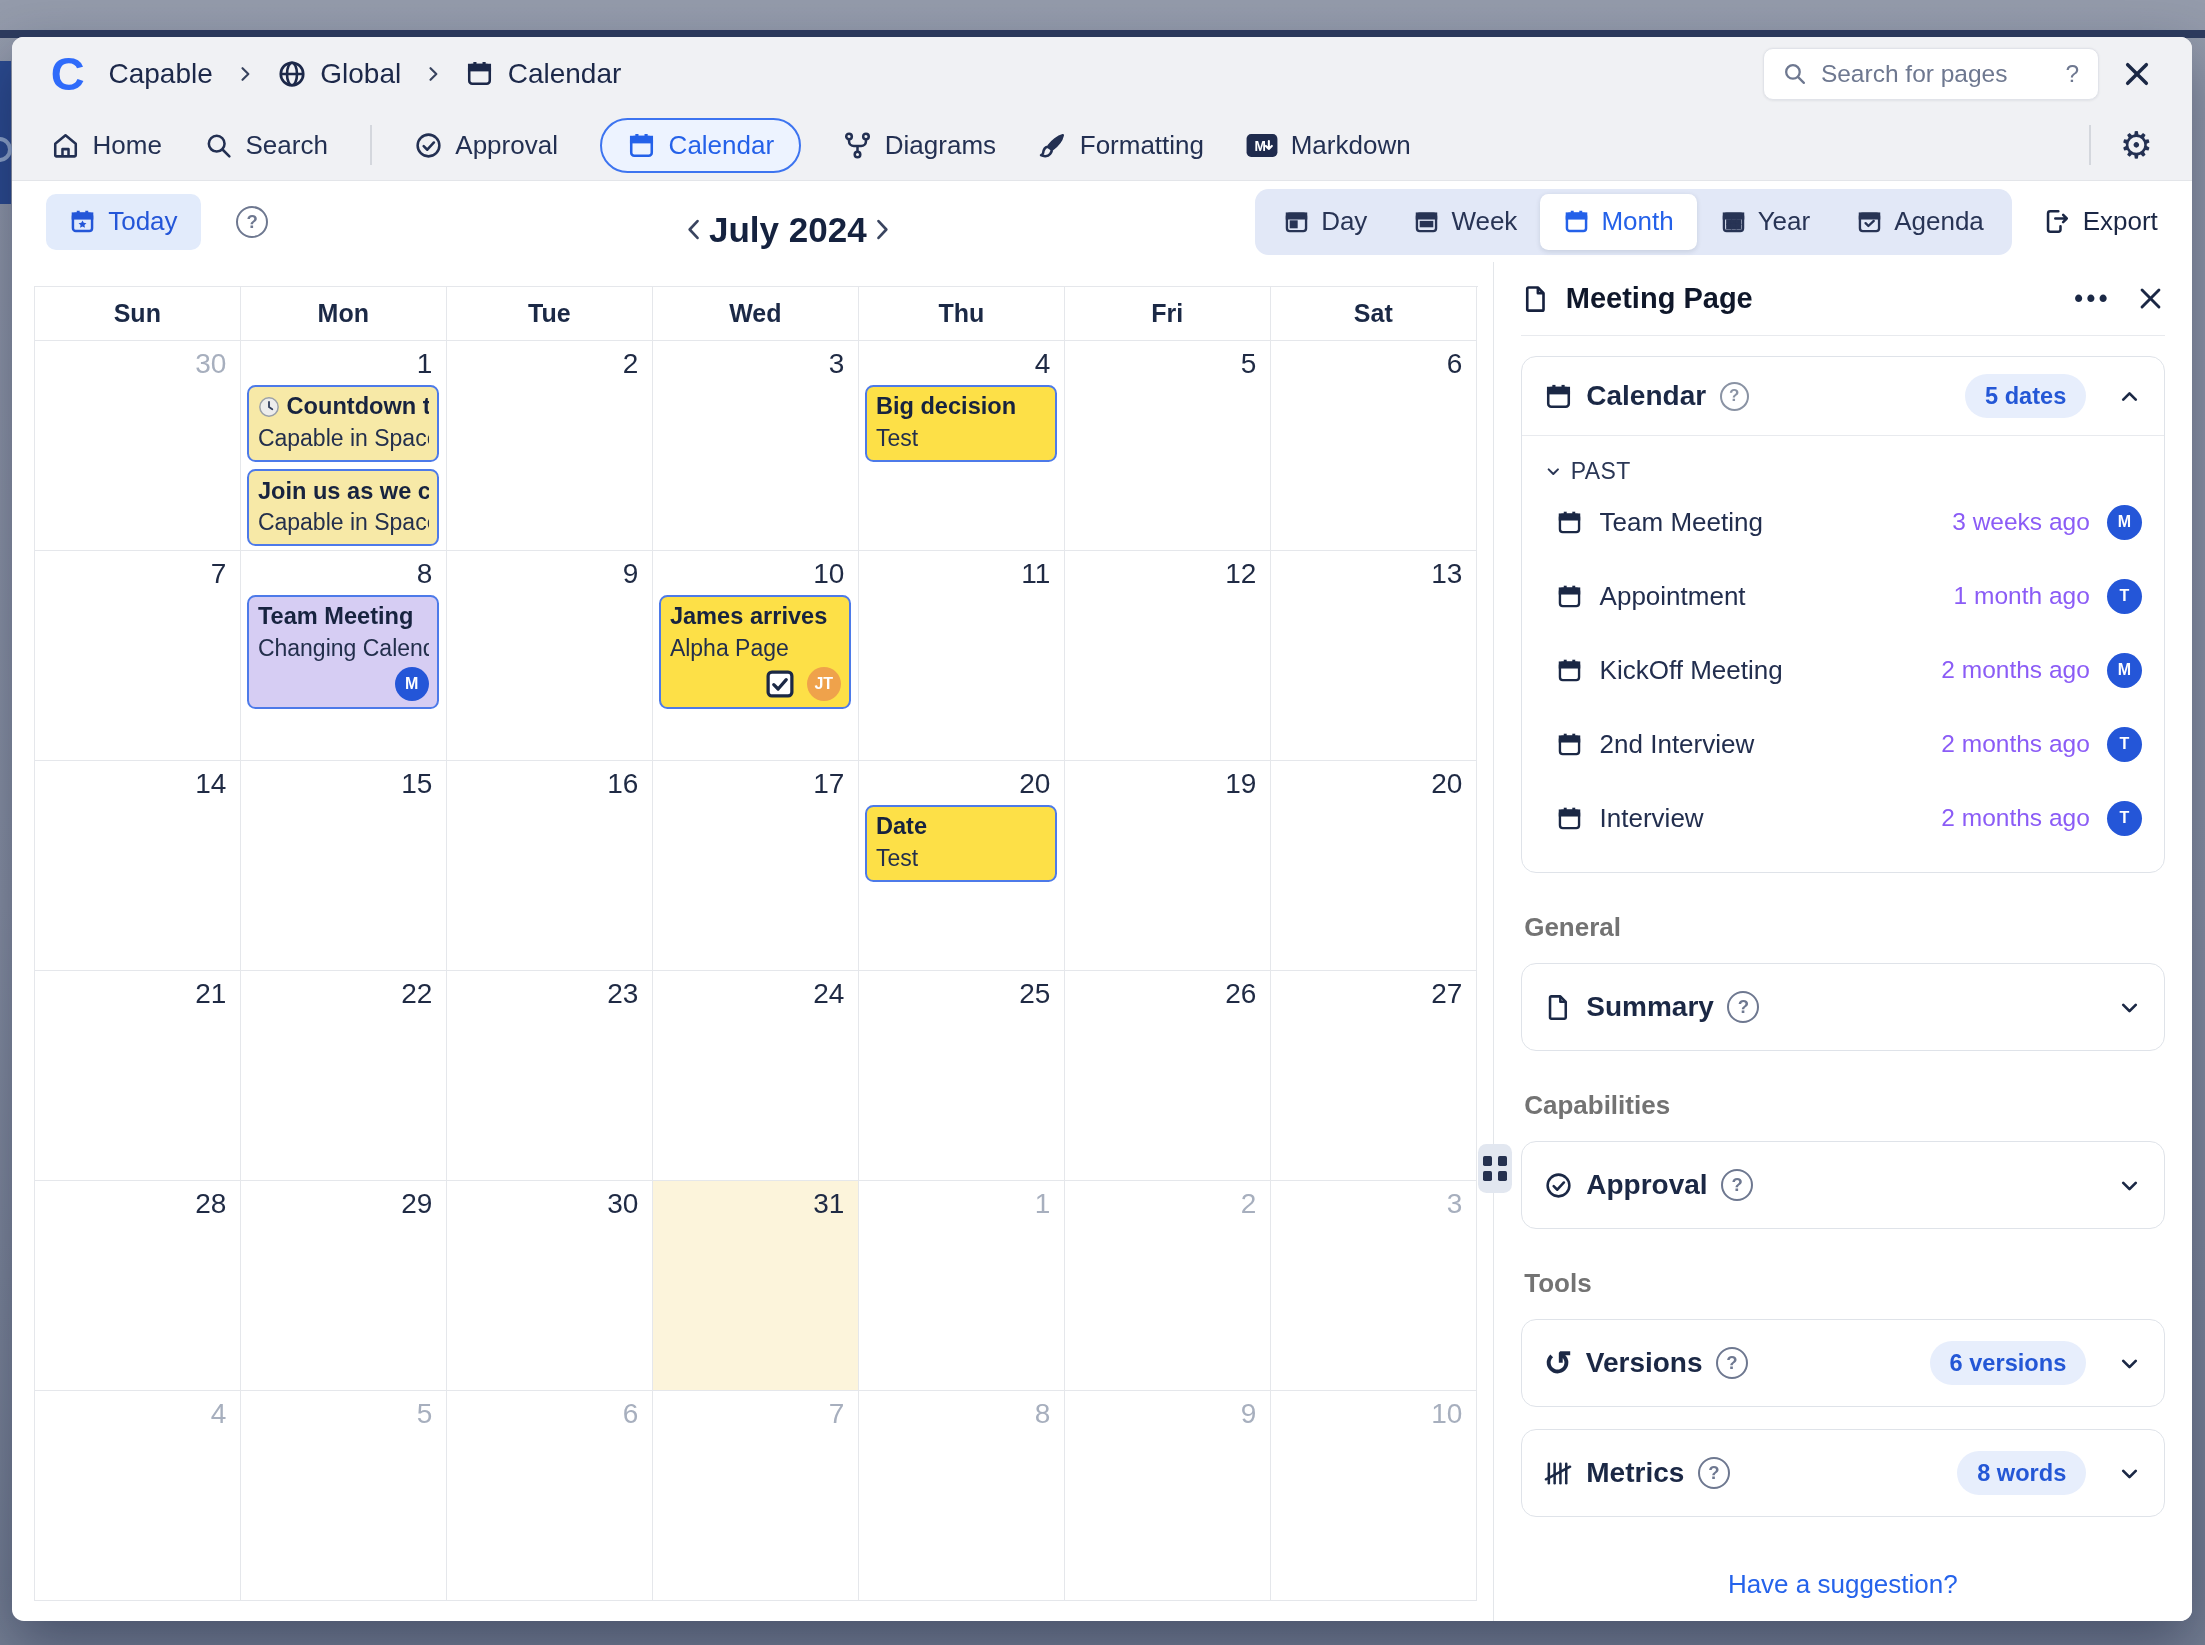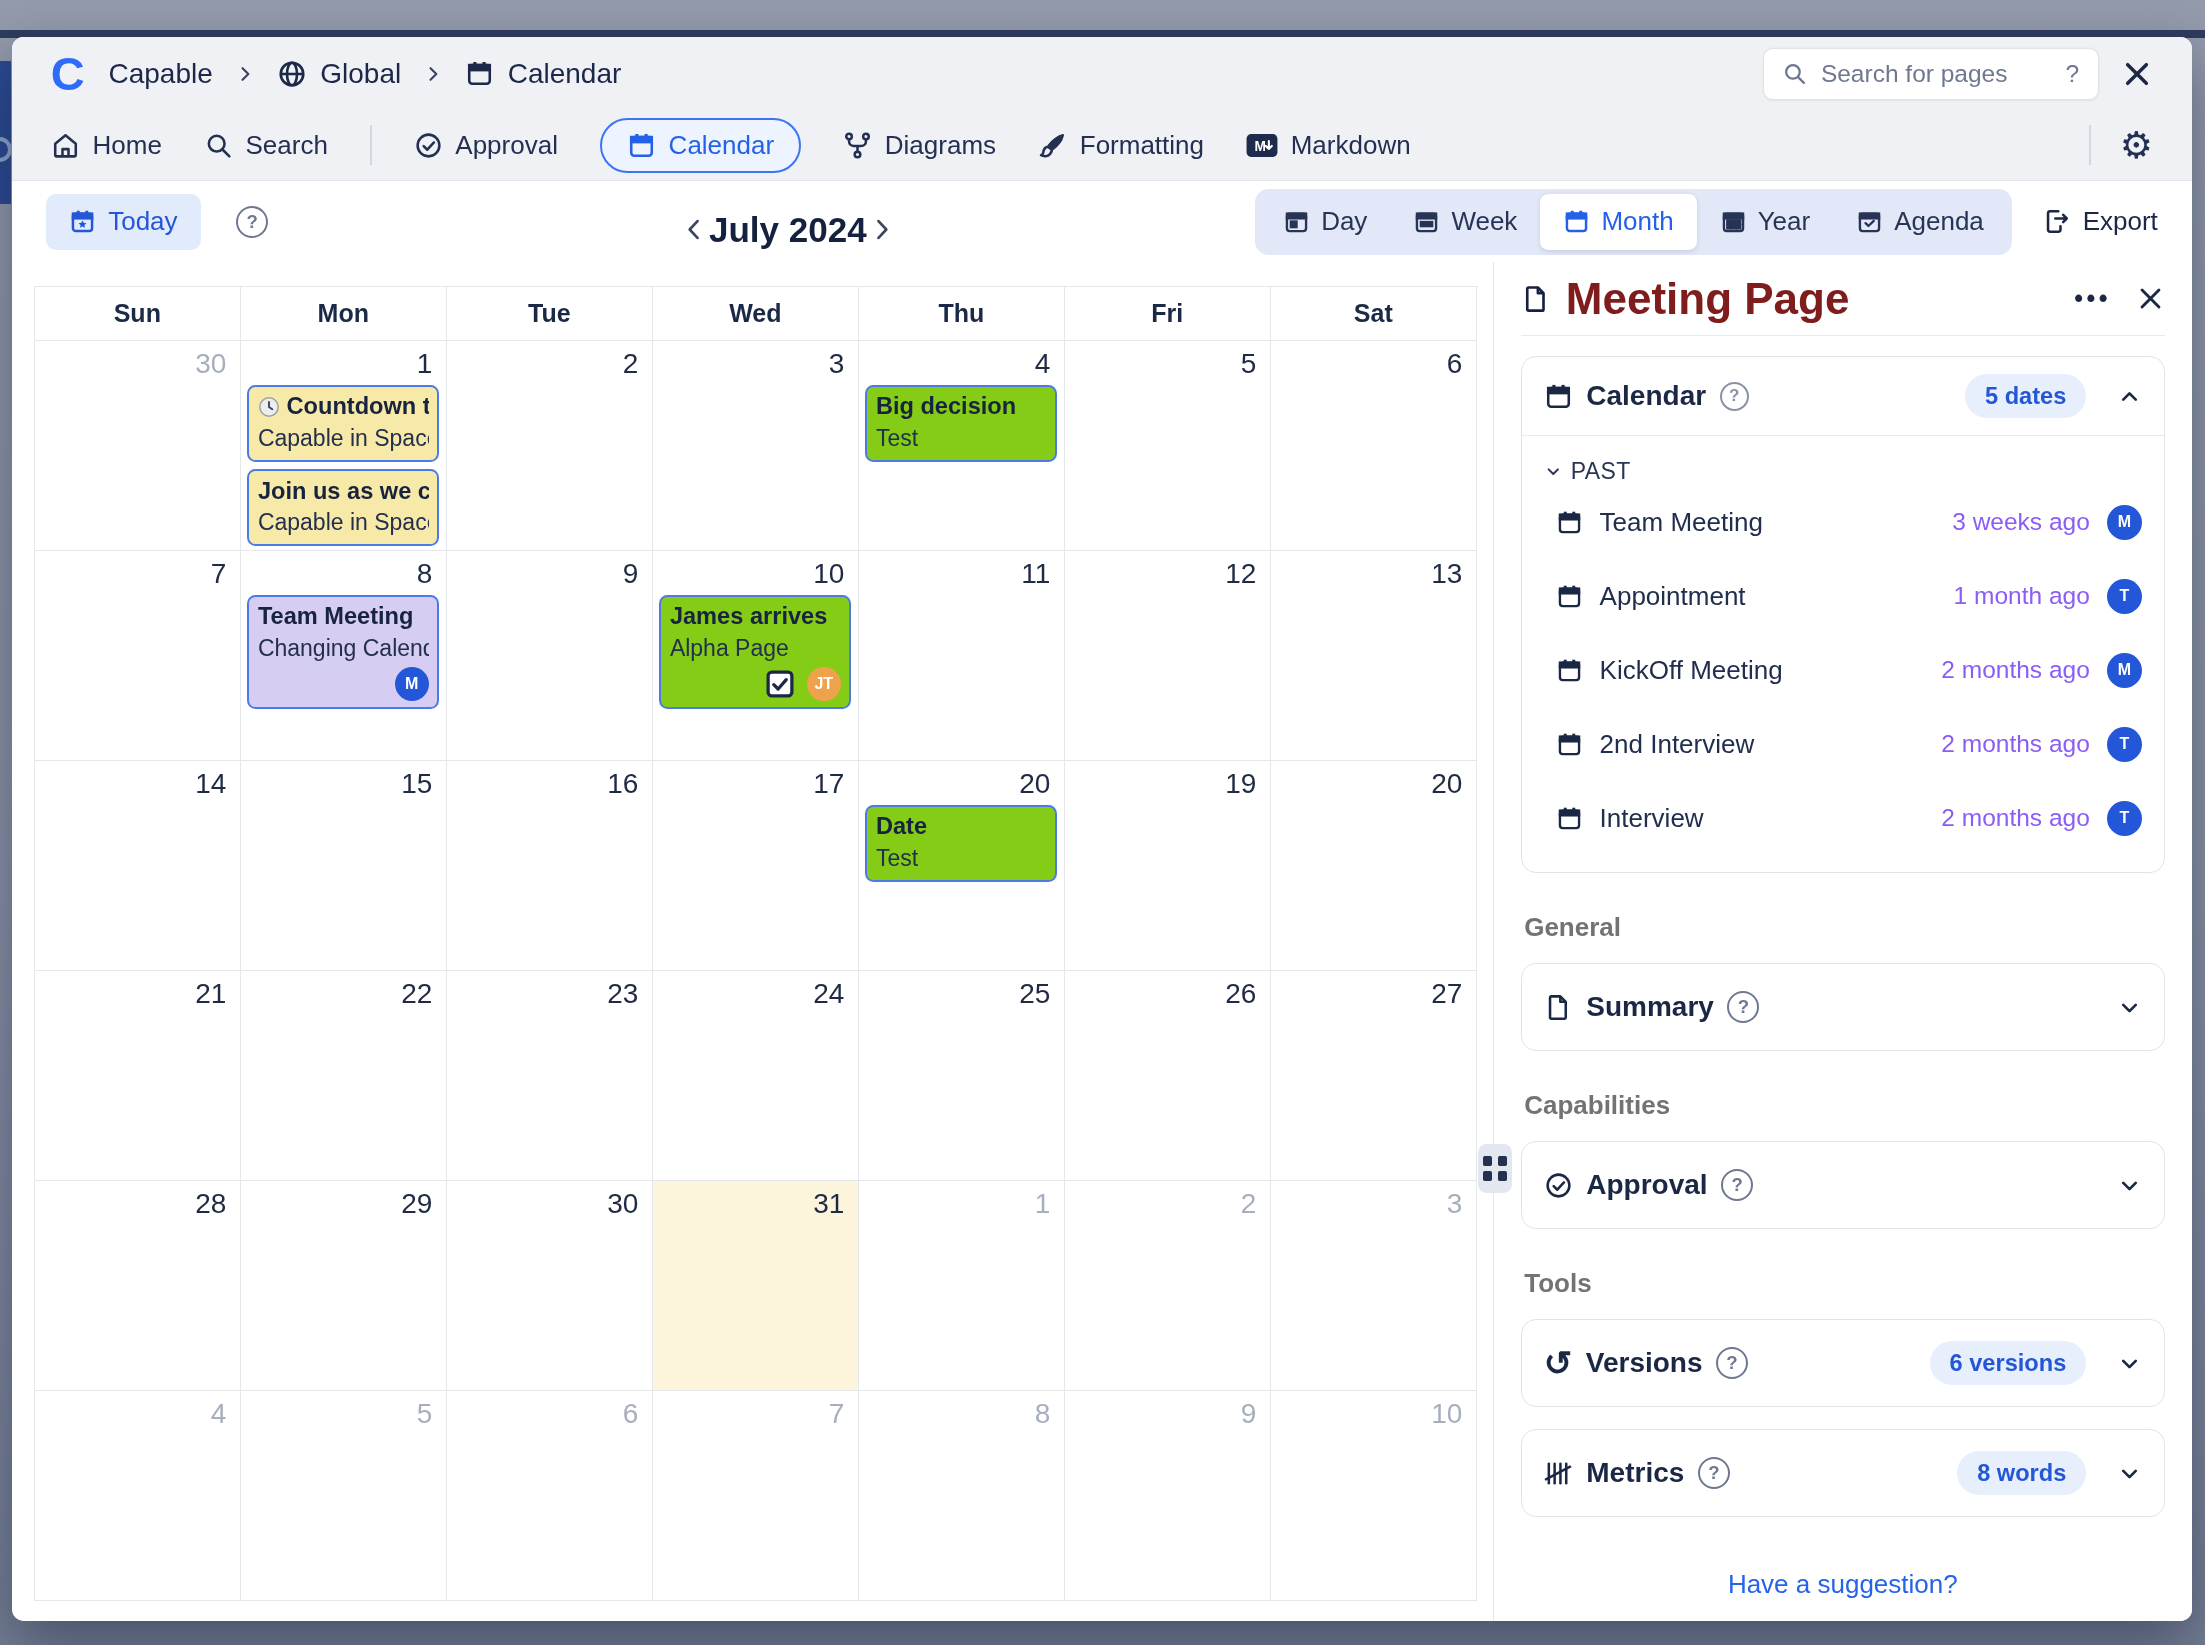--- a/index.html
+++ b/index.html
@@ -103,42 +103,42 @@
     display: flex; flex-direction: column; overflow: hidden; cursor: pointer; background: #FFF;
   }
   .day-cell.today { background: #FCF4DB; }
   .day-num { align-self: flex-end; font-size: 28px; color: #1F2A44; padding: 8.4px 13.5px 5px; line-height: 1.1; }
   .day-cell.out .day-num { color: #A7AFBE; }
   .ev-stack { padding: 0 6.7px; display: flex; flex-direction: column; gap: 7.6px; }
   .event {
     border: 2.5px solid #4D7AE9; border-radius: 8.4px; padding: 4.2px 8.4px 5.9px; cursor: pointer; overflow: hidden;
   }
   .event.yellow { background: #F7E9A7; }
-  .event.teal   { background: #84cc16; }
+  .event.teal   { background: #fde047; }
   .event.purple { background: #D6CDF3; }
   .ev-title { font-size: 23.6px; font-weight: 700; color: #17233F; white-space: nowrap; overflow: hidden; display: flex; align-items: center; gap: 6.7px; line-height: 1.35; }
   .ev-sub { font-size: 23px; color: #232F4C; white-space: nowrap; overflow: hidden; line-height: 1.35; }
   .ev-footer { display: flex; justify-content: flex-end; align-items: center; gap: 11.8px; margin-top: 3.4px; }
   .avatar {
     width: 34px; height: 34px; border-radius: 50%; color: #FFF; font-weight: 700; font-size: 16px;
     display: flex; align-items: center; justify-content: center; flex: 0 0 auto;
   }
 
   
   .splitter {
     position: absolute; left: 1466px; top: 882px; width: 34px; height: 49px;
     background: #E2E7F0; border-radius: 8.4px; border: none; cursor: col-resize;
     display: grid; grid-template-columns: 9.3px 9.3px; gap: 5.9px; place-content: center; z-index: 5;
   }
   .splitter i { width: 9.3px; height: 9.3px; background: #25314F; border-radius: 1.7px; }
 
   
   .panel { width: 699px; flex: 0 0 699px; border-left: 1.7px solid #E3E6EA; background: #FFF; padding: 0 27px; overflow: hidden; }
   .panel-header { height: 74px; display: flex; align-items: center; gap: 15px; border-bottom: 1.7px solid #E8EAEE; }
-  .panel-title { font-size: 44px; font-weight: 700; color: #7f1d1d; text-align: center; }
+  .panel-title { font-size: 29px; font-weight: 700; color: #0f172a; text-align: center; }
   .panel-header-actions { margin-left: auto; display: flex; align-items: center; gap: 25px; }
   .more-dots { font-size: 25px; font-weight: 700; letter-spacing: 3.4px; color: #1B2845; background: none; border: none; cursor: pointer; }
   .card { border: 1.7px solid #DFE3E9; border-radius: 15px; background: #FFF; }
   .card.cal-card { margin-top: 20px; }
   .card-head { height: 78px; display: flex; align-items: center; gap: 13.5px; padding: 0 22px; cursor: pointer; }
   .card-head-title { font-size: 28px; font-weight: 700; color: #1B2845; }
   .badge {
     margin-left: auto; background: #E7EEFC; color: #2457D6; font-size: 23.6px; font-weight: 600;
     padding: 8.4px 20px; border-radius: 843px; white-space: nowrap;
   }

